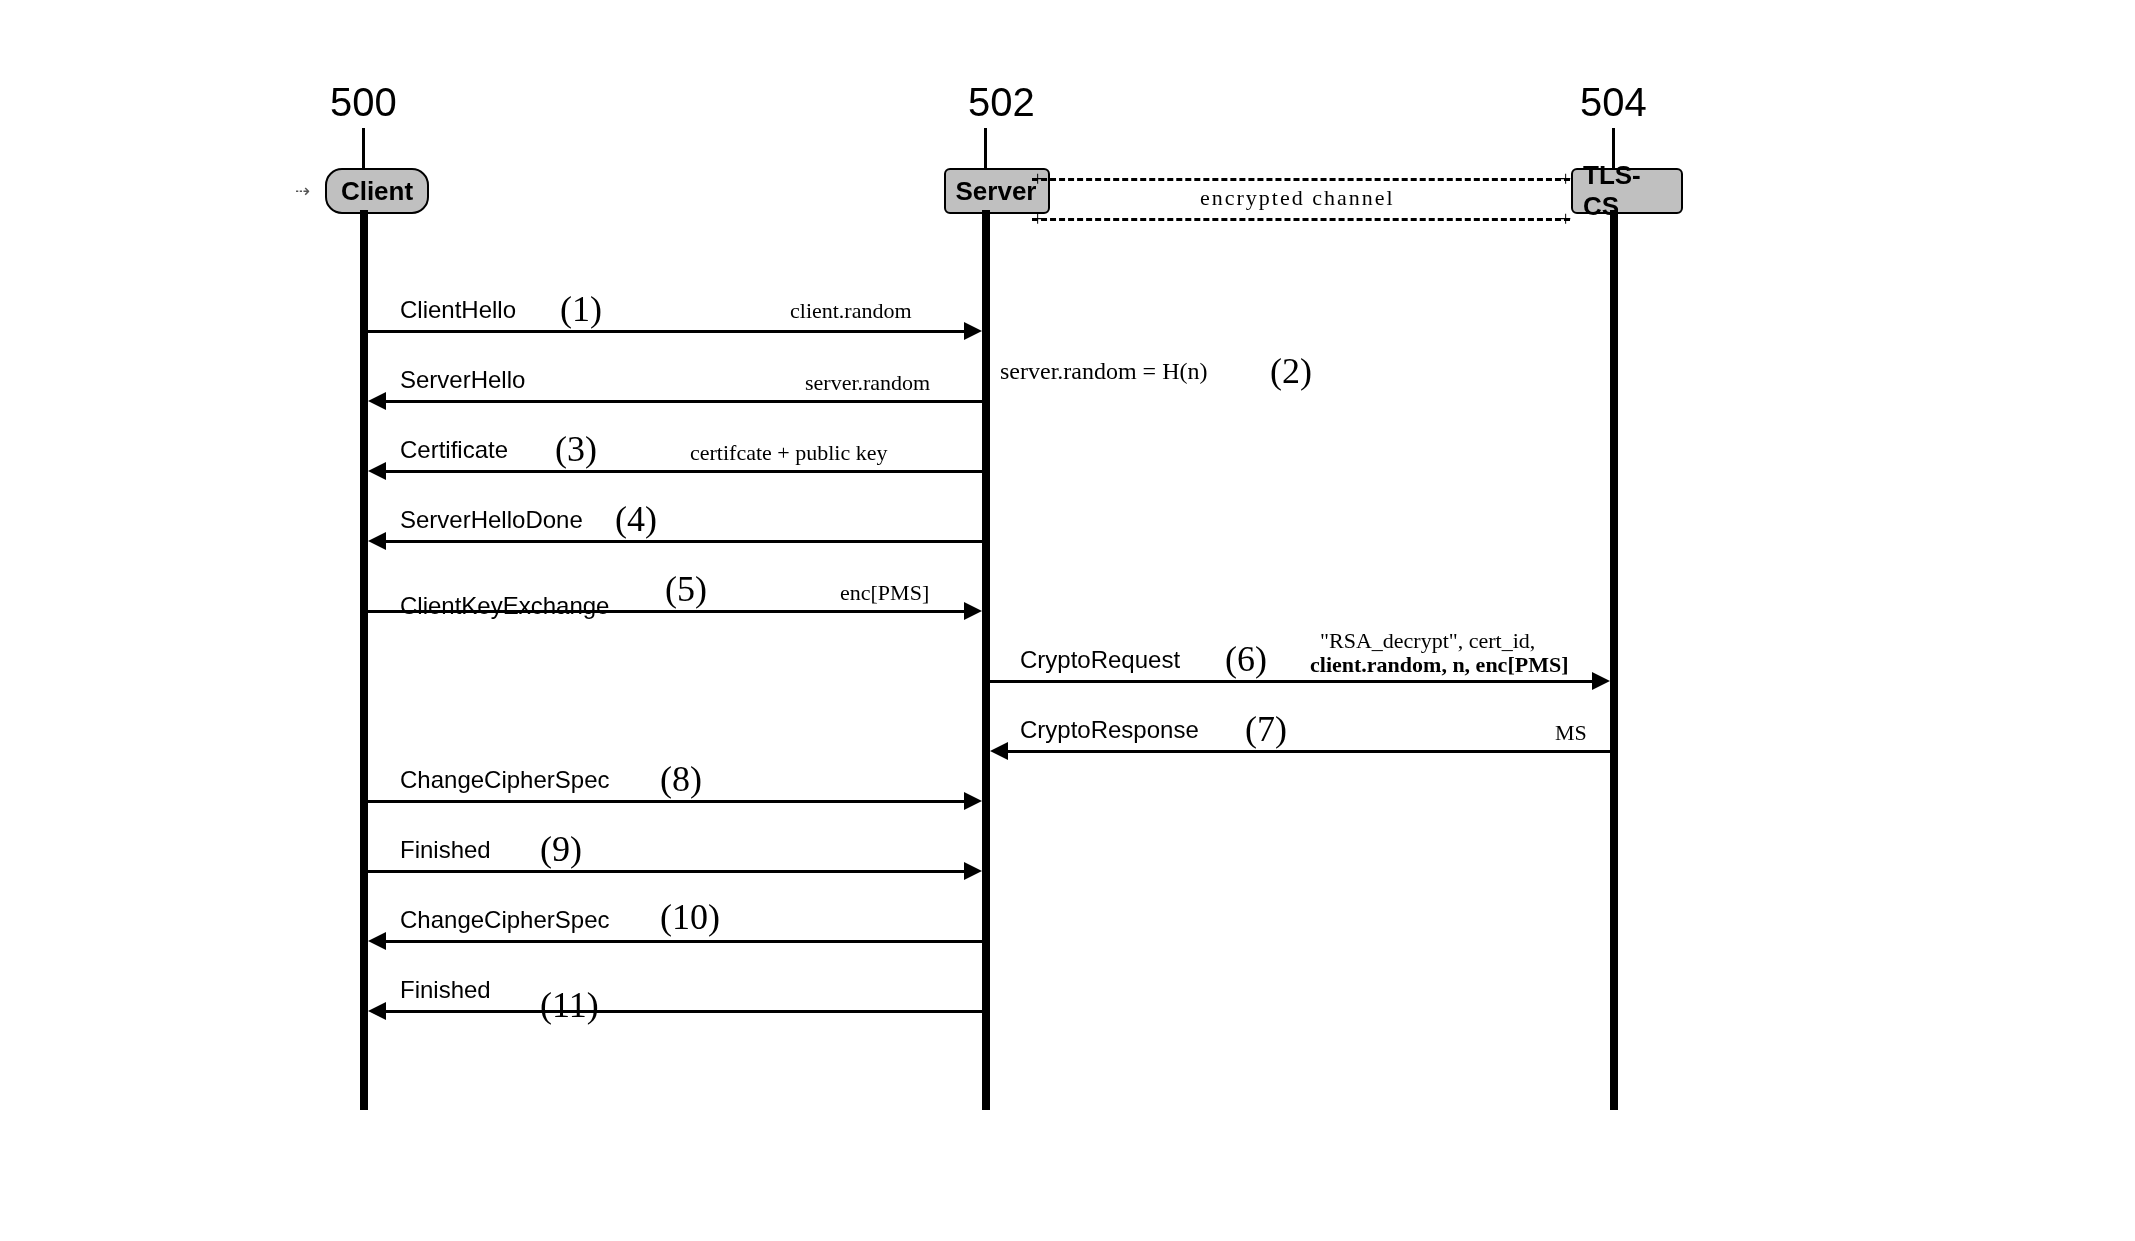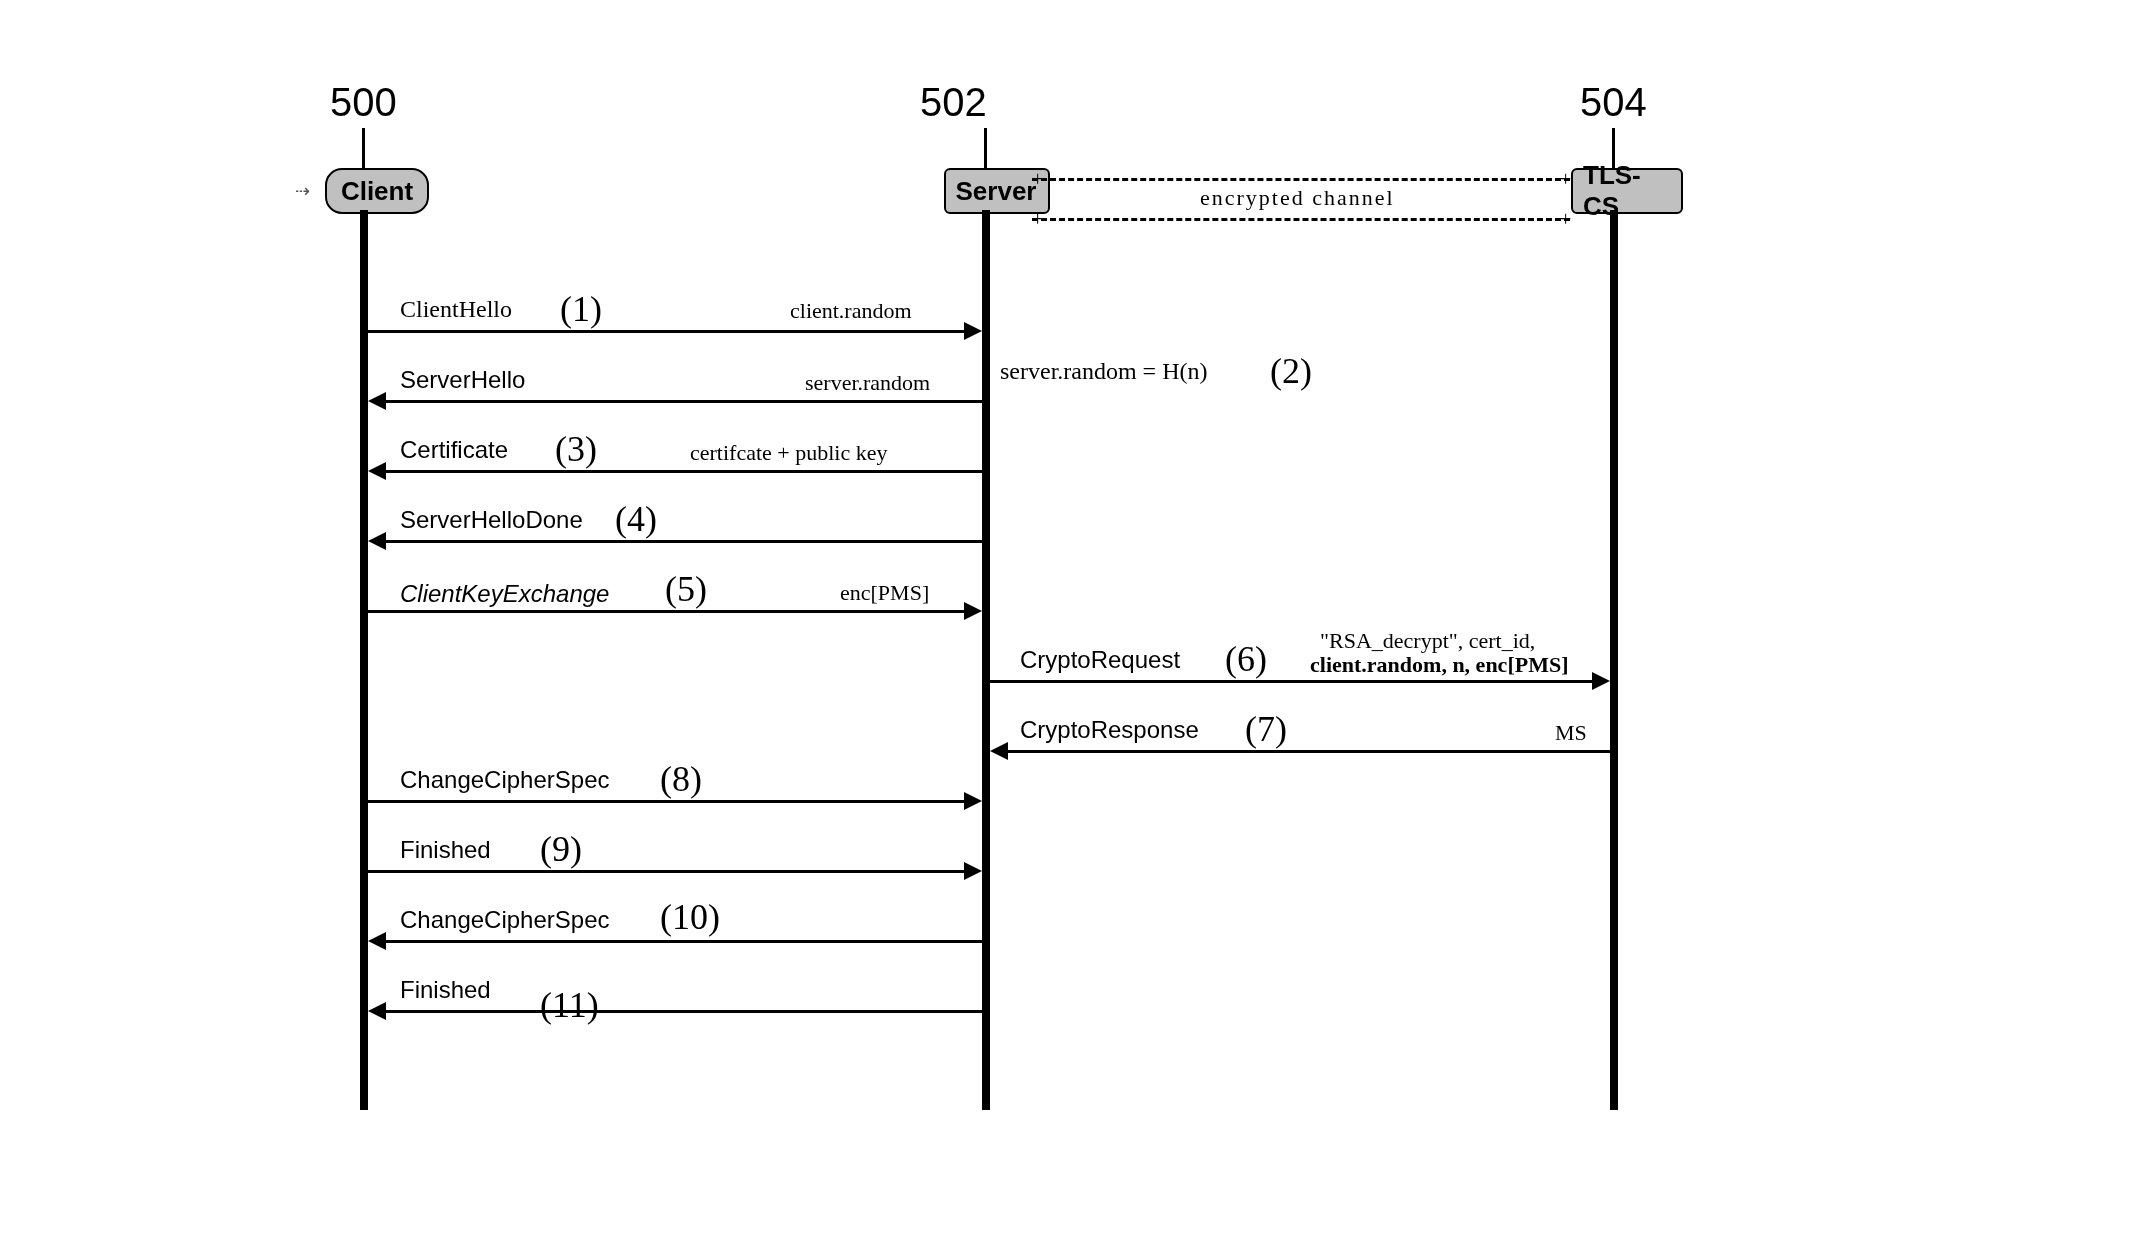--- a/index.html
+++ b/index.html
@@ -93,21 +93,21 @@
     font-size: 18px;
     color: #555;
   }
 </style>
 </head>
 <body>
 
 <div class="container">
 
   <div class="actor-ref" style="left:330px; top:80px;">500</div>
-  <div class="actor-ref" style="left:920px; top:80px;">502</div>
+  <div class="actor-ref" style="left:968px; top:80px;">502</div>
   <div class="actor-ref" style="left:1580px; top:80px;">504</div>
 
   <div class="ref-tick" style="left:362px; top:128px; height:40px;"></div>
   <div class="ref-tick" style="left:984px; top:128px; height:40px;"></div>
   <div class="ref-tick" style="left:1612px; top:128px; height:40px;"></div>
 
   <div class="small-annot" style="left:295px; top:180px;">⇢</div>
 
   <div class="actor-box" style="left:325px; top:168px; width:80px; height:38px;border-radius:17px;">
     <span>Client</span>
@@ -126,21 +126,21 @@
   <div class="dashed-line" style="left:1032px; top:178px; width:538px;"></div>
   <div class="dashed-line" style="left:1032px; top:218px; width:538px;"></div>
   <div class="plus" style="left:1032px; top:168px;">+</div>
   <div class="plus" style="left:1560px; top:168px;">+</div>
   <div class="plus" style="left:1032px; top:208px;">+</div>
   <div class="plus" style="left:1560px; top:208px;">+</div>
   <div class="lbl-sm" style="left:1200px; top:185px; letter-spacing:2px;">encrypted channel</div>
 
   <div class="arrow-line" style="left:368px; top:330px; width:596px;"></div>
   <div class="arrow-head-r" style="left:964px; top:322px;"></div>
-  <div class="lbl" style="left:400px; top:296px; font-family:Liberation Serif, serif;">ClientHello</div>
+  <div class="lbl" style="left:400px; top:296px; font-family:Liberation Sans, sans-serif;">ClientHello</div>
   <div class="step" style="left:560px; top:288px;">(1)</div>
   <div class="lbl-sm" style="left:790px; top:298px;">client.random</div>
 
   <div class="lbl" style="left:1000px; top:358px;">server.random = H(n)</div>
   <div class="step" style="left:1270px; top:350px;">(2)</div>
 
   <div class="arrow-line" style="left:386px; top:400px; width:596px;"></div>
   <div class="arrow-head-l" style="left:368px; top:392px;"></div>
   <div class="lbl" style="left:400px; top:366px; font-family:Arial,sans-serif;">ServerHello</div>
   <div class="lbl-sm" style="left:805px; top:370px;">server.random</div>
@@ -151,21 +151,21 @@
   <div class="step" style="left:555px; top:428px;">(3)</div>
   <div class="lbl-sm" style="left:690px; top:440px;">certifcate + public key</div>
 
   <div class="arrow-line" style="left:386px; top:540px; width:596px;"></div>
   <div class="arrow-head-l" style="left:368px; top:532px;"></div>
   <div class="lbl" style="left:400px; top:506px; font-family:Arial,sans-serif;">ServerHelloDone</div>
   <div class="step" style="left:615px; top:498px;">(4)</div>
 
   <div class="arrow-line" style="left:368px; top:610px; width:596px;"></div>
   <div class="arrow-head-r" style="left:964px; top:602px;"></div>
-  <div class="lbl" style="left:400px; top:580px; font-family:Arial,sans-serif;font-style:italic;">ClientKeyExchange</div>
+  <div class="lbl" style="left:400px; top:592px; font-family:Arial,sans-serif;">ClientKeyExchange</div>
   <div class="step" style="left:665px; top:568px;">(5)</div>
   <div class="lbl-sm" style="left:840px; top:580px;">enc[PMS]</div>
 
   <div class="arrow-line" style="left:990px; top:680px; width:602px;"></div>
   <div class="arrow-head-r" style="left:1592px; top:672px;"></div>
   <div class="lbl" style="left:1020px; top:646px; font-family:Arial,sans-serif;">CryptoRequest</div>
   <div class="step" style="left:1225px; top:638px;">(6)</div>
   <div class="lbl-sm" style="left:1320px; top:628px;">"RSA_decrypt", cert_id,</div>
   <div class="lbl-sm" style="left:1310px; top:652px;font-weight:bold;">client.random, n, enc[PMS]</div>
 

